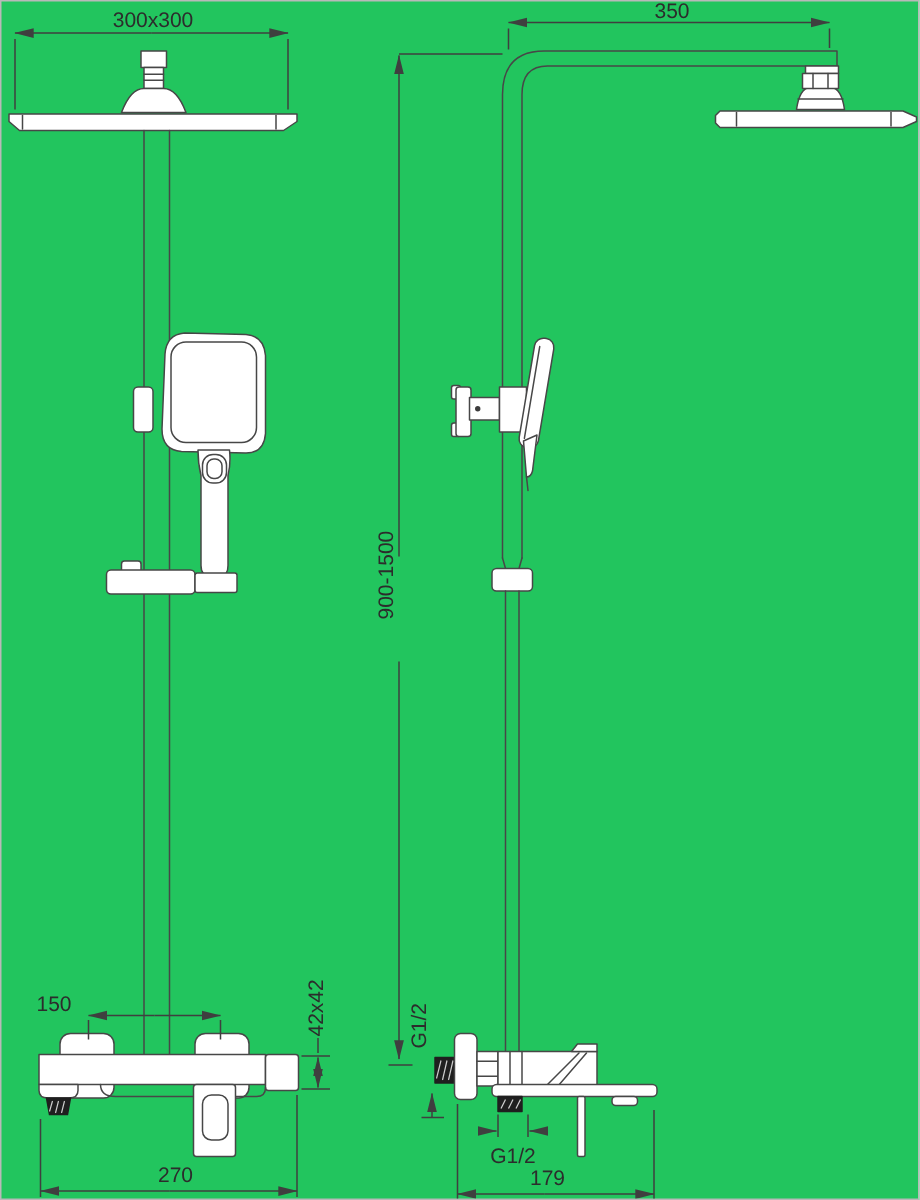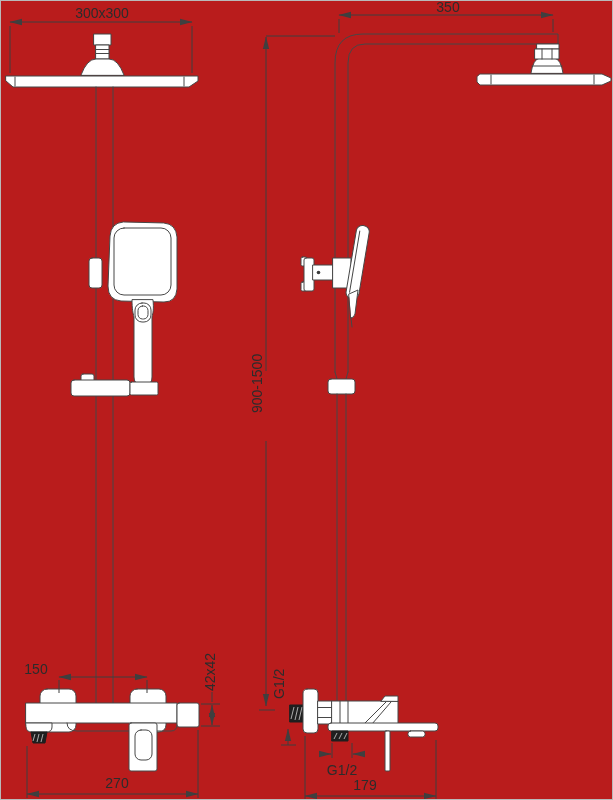--- a/index.html
+++ b/index.html
@@ -1,18 +1,18 @@
 <!DOCTYPE html>
 <html><head>
 <meta charset="utf-8">
 <style>
   html,body{margin:0;padding:0;background:#fff;}
   .canvas{
     width:613px;height:800px;box-sizing:border-box;
-    border:1px solid #b9b9b9;background:#b91c1c;position:relative;overflow:hidden;
+    border:1px solid #b9b9b9;background:#22c55e;position:relative;overflow:hidden;
   }
   svg{display:block;}
   .geo{stroke:#474747;stroke-width:1;fill:none;stroke-linejoin:round;stroke-linecap:round;}
   .wf{fill:#ffffff;}
   .dk{fill:#1f1f1f;stroke:#1f1f1f;}
   .hatch{stroke:#cfcfcf;stroke-width:0.8;}
   .dim{stroke:#3f3f3f;stroke-width:1;fill:none;}
   text{font-family:"Liberation Sans","DejaVu Sans",sans-serif;font-size:14px;fill:#2c2c2c;}
 </style>
 </head>

